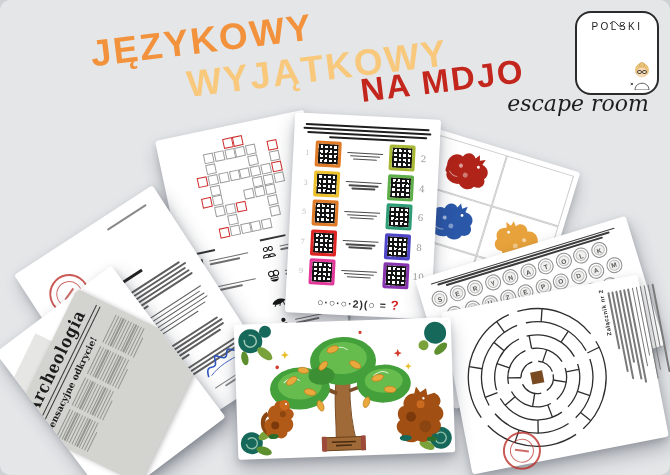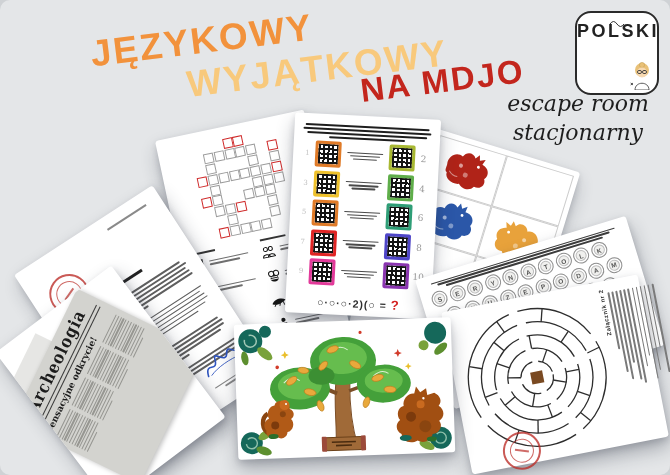--- a/index.html
+++ b/index.html
@@ -18,21 +18,21 @@
   .t3{left:360px;top:62px;font-size:33px;transform:rotate(-7deg);}
 
   .subtitle{position:absolute;left:488px;top:90px;width:180px;z-index:20;text-align:center;
       font-family:"DejaVu Serif",serif;font-style:italic;font-size:22px;color:#1d1d1d;line-height:1.3;}
 
   
   .logo{position:absolute;left:575px;top:11px;width:84px;height:84px;background:#fff;
         border:2.5px solid #2b2b2b;border-radius:16px;z-index:21;text-align:center;box-sizing:border-box;}
   .logo-top{margin-top:10px;font-size:14px;letter-spacing:4px;color:#222;font-weight:500;}
   .logo-sw{height:8px;}
-  .logo-bottom{font-size:18px;letter-spacing:2.5px;color:#222;font-weight:700;}
+  .logo-bottom{font-size:10px;letter-spacing:2.5px;color:#222;font-weight:400;}
   .logo-lady{position:absolute;right:3px;bottom:3px;}
 
   
   .letter{left:62px;top:212px;width:165px;height:225px;transform:rotate(-33deg);z-index:4;
           padding:0;box-sizing:border-box;}
   .letter .date-bar{position:absolute;right:16px;top:12px;width:46px;height:2px;background:#8a8a8a;}
   .letter .edge-bar{position:absolute;left:5px;top:90px;width:1.5px;height:52px;background:#b5b5b5;}
   .letter .head-bar{position:absolute;left:0;right:0;top:64px;margin:auto;width:54px;height:3px;background:#222;}
   .letter .body{position:absolute;left:20px;right:14px;top:76px;}
   .letter .body .gap{height:5px;}
@@ -790,21 +790,20 @@
       </g>
     </svg>
   </div>
 
   <div class="tw t1" style="color: rgb(242, 146, 60);">JĘZYKOWY</div>
   <div class="tw t2" style="color: rgb(248, 201, 124);">WYJĄTKOWY</div>
   <div class="tw t3" style="color: rgb(195, 38, 29);">NA MDJO</div>
 
   <div class="subtitle">
     <div>escape room</div>
-    <div>stacjonarny</div>
   </div>
 
   <div class="logo">
     <div class="logo-sw">
       <svg width="16" height="7" viewBox="0 0 16 7">
           <path d="M1,4 q3.5,-5 7,0 q3.5,5 7,0" stroke="#333" stroke-width="1" fill="none"></path>
         </svg>
     </div>
     <div class="logo-bottom">POLSKI</div>
     <svg class="logo-lady" width="26" height="28" viewBox="0 0 26 28">

